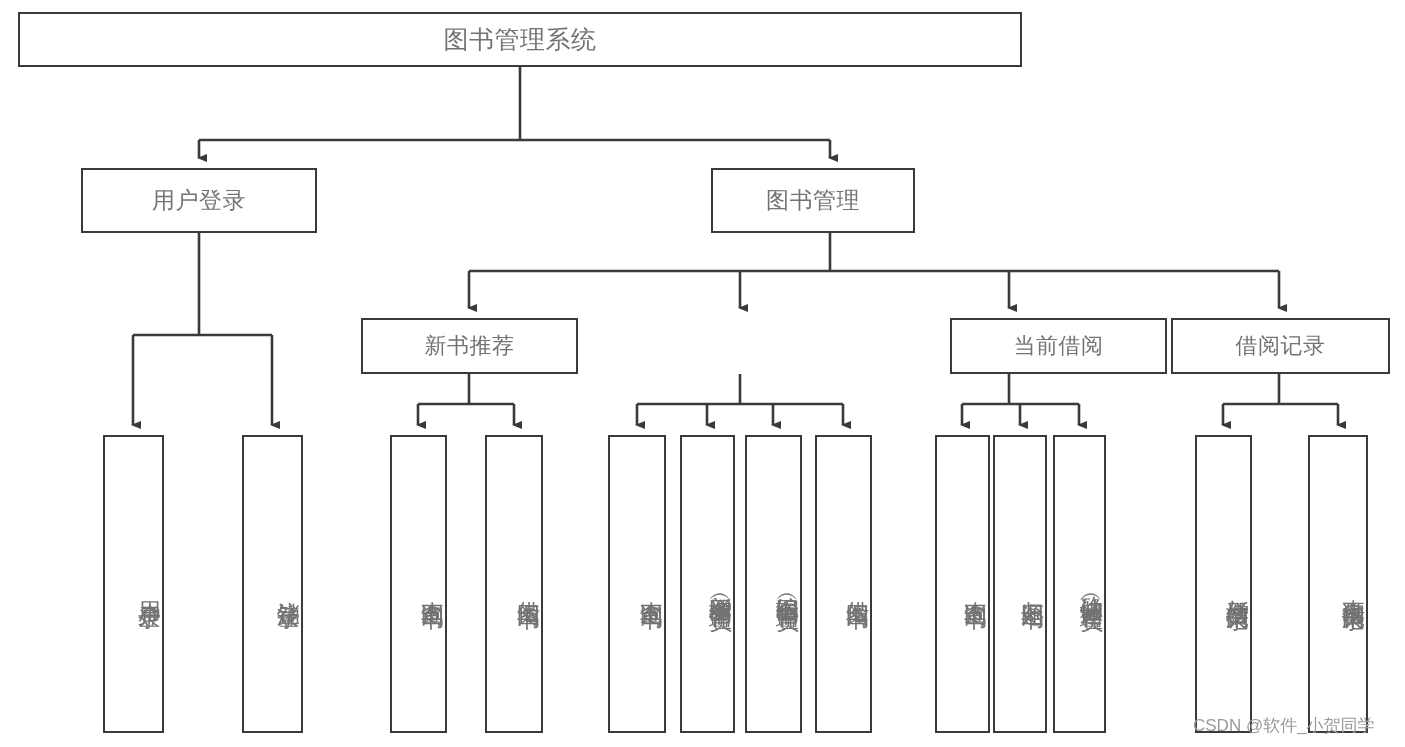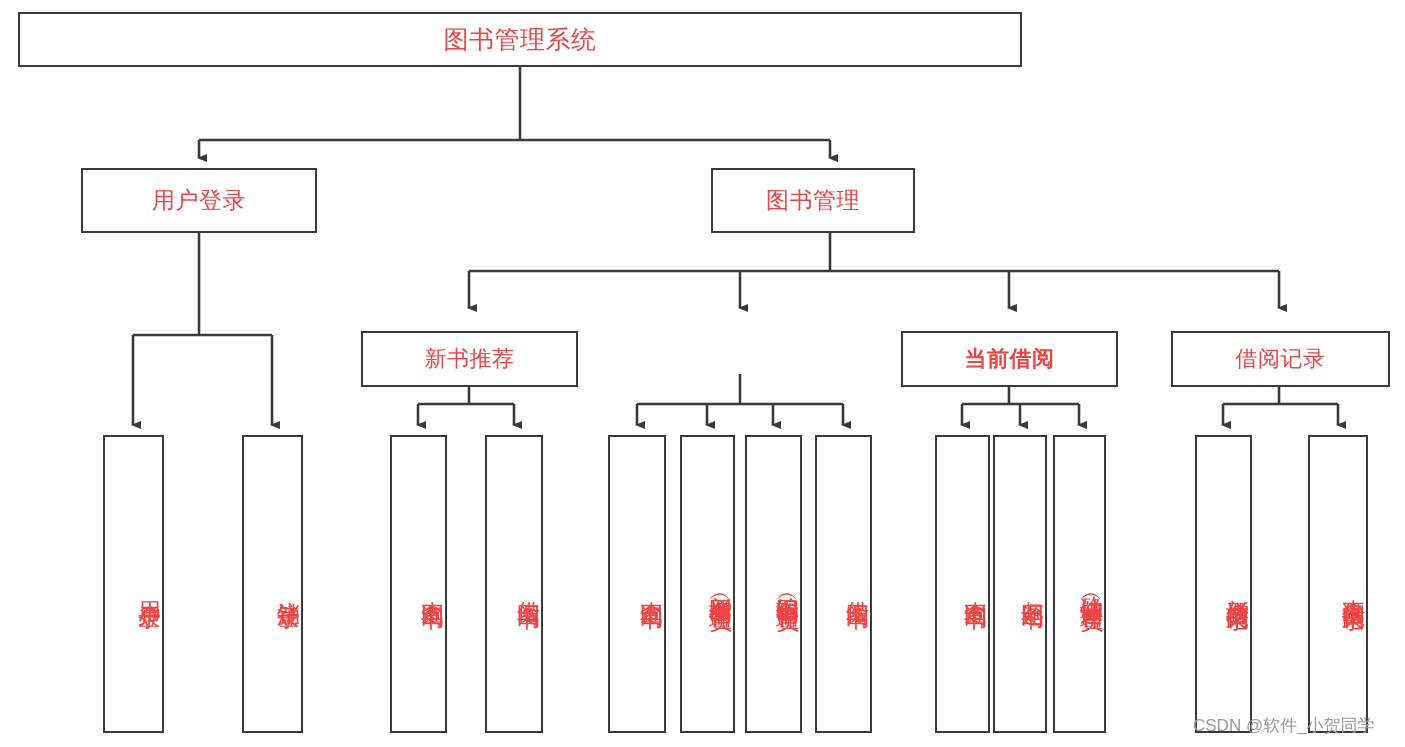--- a/index.html
+++ b/index.html
@@ -18,32 +18,31 @@
     overflow: hidden;
   }
   .node {
     position: absolute;
     box-sizing: border-box;
     border: 2.5px solid #3a3a3a;
     background: #ffffff;
     display: flex;
     align-items: center;
     justify-content: center;
-    color: #ef4444;
+    color: #737373;
     letter-spacing: 0.5px;
   }
   .node.root {
     font-size: 25px;
   }
   .node.lvl2 {
     font-size: 23px;
   }
   .node.lvl3 {
     font-size: 22px;
-    margin-top: 13px;
   }
   .node.leaf {
     writing-mode: vertical-rl;
     text-orientation: upright;
     align-items: flex-start;
     justify-content: center;
     font-size: 23px;
     line-height: 1.12;
     padding-top: 6px;
     letter-spacing: 2px;
@@ -121,21 +120,21 @@
       <path d="M1338,404 L1338,425" marker-end="url(#arrow)"></path>
     </g>
   </svg>
 
   <div class="node root" style="left:18px; top:12px; width:1004px; height:55px;">图书管理系统</div>
 
   <div class="node lvl2" style="left:81px; top:168px; width:236px; height:65px;">用户登录</div>
   <div class="node lvl2" style="left:711px; top:168px; width:204px; height:65px;">图书管理</div>
 
   <div class="node lvl3" style="left:361px; top:318px; width:217px; height:56px;">新书推荐</div>
-  <div class="node lvl3" style="left:901px; top:318px; width:217px; height:56px;font-weight:bold;">当前借阅</div>
+  <div class="node lvl3" style="left:950px; top:318px; width:217px; height:56px;">当前借阅</div>
   <div class="node lvl3" style="left:1171px; top:318px; width:219px; height:56px;">借阅记录</div>
 
   <div class="node leaf" style="left:103px; top:435px; width:61px; height:298px;">用户登录</div>
   <div class="node leaf" style="left:242px; top:435px; width:61px; height:298px;">注销登录</div>
 
   <div class="node leaf" style="left:390px; top:435px; width:57px; height:298px;">查询图书</div>
   <div class="node leaf" style="left:485px; top:435px; width:58px; height:298px;">借阅图书</div>
 
   <div class="node leaf" style="left:608px; top:435px; width:58px; height:298px;">查询图书</div>
   <div class="node leaf" style="left:680px; top:435px; width:55px; height:298px;">新增图书（管理员）</div>

